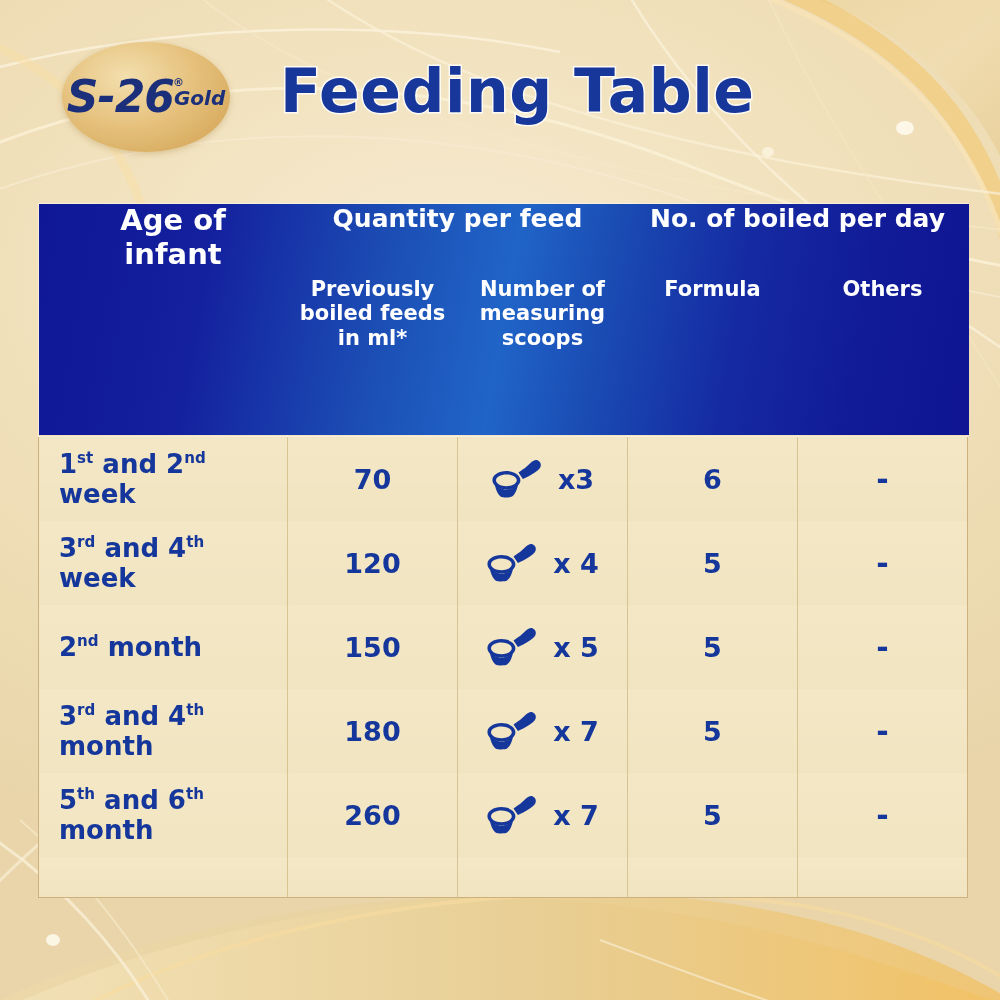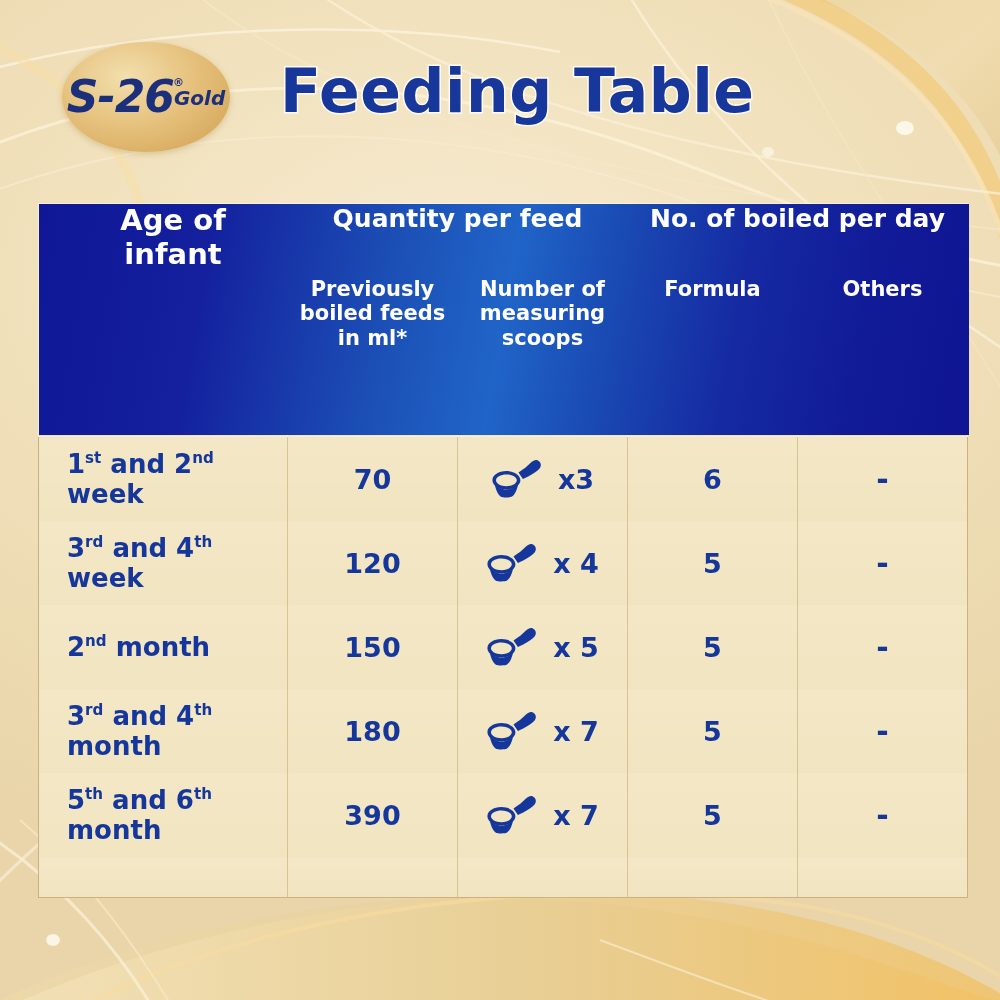--- a/index.html
+++ b/index.html
@@ -175,21 +175,21 @@
     border-bottom: none;
     height: 84px;
     padding: 0 6px;
     text-align: center;
     vertical-align: middle;
     font-size: 27px;
   }
   tbody tr:last-child td { border-bottom: 1px solid #cdb07c; }
   tbody td.age-cell {
     text-align: left;
-    padding-left: 28px;
+    padding-left: 20px;
     font-size: 26px;
     border-left: 1px solid #cdb07c;
     margin-top: 22px;
   }
   tbody td.others-cell { border-right: 1px solid #cdb07c; }
 
   tbody tr.spacer-row td {
     height: 40px;
     font-size: 0;
   }
@@ -406,21 +406,21 @@
                   </g>
                 </svg>
                 <span class="scoop-count">x 7</span>
               </span>
             </td>
             <td>5</td>
             <td class="others-cell"><span class="dash">-</span></td>
           </tr>
           <tr>
             <td class="age-cell">5<sup>th</sup> and 6<sup>th</sup> month</td>
-            <td>390</td>
+            <td>260</td>
             <td>
               <span class="scoop-cell-inner">
                 <svg class="scoop-icon" width="54" height="42" viewBox="0 0 54 42">
                   <g fill="#15379c">
                     <path d="M46.5 2.2c3.4 1.6 4.4 5.3 2.1 8.2 -2.2 2.8 -6.6 5.5 -11.4 8.0 l-5.3 2.7 -4.4 -6.6 4.9 -3.4 C37.3 7.7 42.4 0.3 46.5 2.2 Z"></path>
                     <path d="M15.4 13.1 C23.2 13.1 29.4 17.2 29.4 22.3 C29.4 27.4 23.2 31.5 15.4 31.5 C7.6 31.5 1.4 27.4 1.4 22.3 C1.4 17.2 7.6 13.1 15.4 13.1 Z M15.4 16.4 C9.6 16.4 5.0 19.0 5.0 22.3 C5.0 25.6 9.6 28.2 15.4 28.2 C21.2 28.2 25.8 25.6 25.8 22.3 C25.8 19.0 21.2 16.4 15.4 16.4 Z"></path>
                     <path d="M3.6 25.0 C5.9 28.8 10.3 31.5 15.4 31.5 C20.6 31.5 25.0 28.8 27.3 25.0 C26.6 30.6 24.0 36.6 21.0 38.6 C19.4 39.7 11.7 39.8 9.9 38.7 C6.8 36.8 4.3 30.7 3.6 25.0 Z"></path>
                   </g>
                 </svg>
                 <span class="scoop-count">x 7</span>

